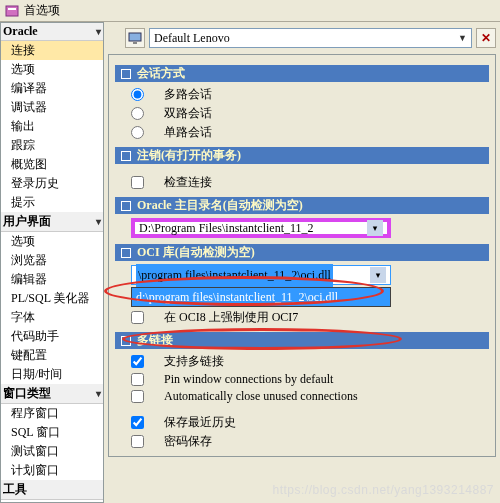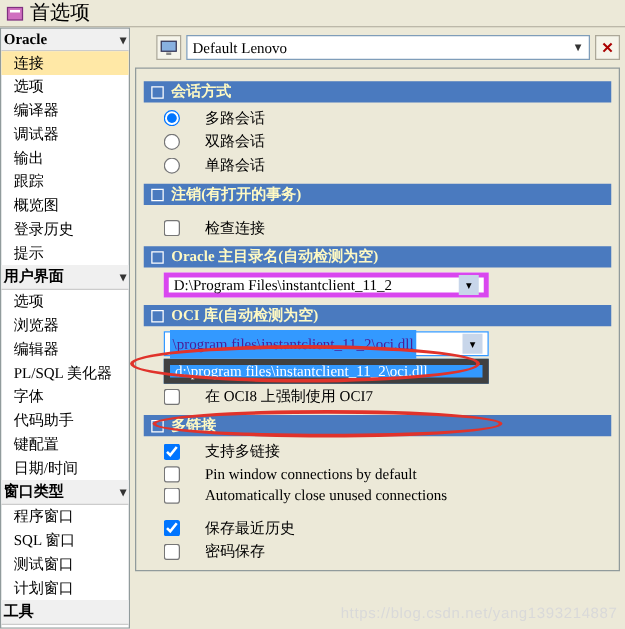--- a/index.html
+++ b/index.html
@@ -1,19 +1,19 @@
 <!DOCTYPE html>
 <html><head>
   <meta charset="utf-8">
   <style>
     * { box-sizing: border-box; margin: 0; padding: 0; }
     body { font-family: "SimSun", "宋体", serif; font-size: 12px; background: #ece9d8; width: 500px; height: 503px; overflow: hidden; }
     .titlebar { height: 22px; background: #ece9d8; display: flex; align-items: center; padding: 0 4px; border-bottom: 1px solid #aca899; }
     .titlebar-icon { width: 16px; height: 16px; margin-right: 4px; }
-    .titlebar-text { font-size: 16px; }
+    .titlebar-text { font-size: 12px; }
     .main { display: flex; height: 481px; }
     .sidebar { width: 104px; background: #fff; border: 1px solid #919b9c; overflow-y: auto; }
     .sidebar-cat { font-weight: bold; padding: 1px 2px; background: #f0f0f0; border-bottom: 1px solid #ccc; display: flex; justify-content: space-between; align-items: center; cursor: pointer; }
     .sidebar-cat .chev { font-size: 10px; color: #333; }
     .sidebar-item { padding: 1px 2px 1px 10px; cursor: pointer; white-space: nowrap; overflow: hidden; }
     .sidebar-item.sel { background: #ffe8a6; }
     .content { flex: 1; background: #ece9d8; padding: 4px; }
     .toolbar { display: flex; align-items: center; gap: 4px; padding: 2px 0 6px 17px; }
     .tool-btn { width: 20px; height: 20px; border: 1px solid #aca899; background: #f5f4ea; display: flex; align-items: center; justify-content: center; cursor: pointer; }
     .profile-select { flex: 1; height: 20px; border: 1px solid #7f9db9; background: #fff; padding: 0 4px; display: flex; align-items: center; justify-content: space-between; cursor: pointer; }
@@ -21,21 +21,21 @@
     .panel { background: #ece9d8; border: 1px solid #919b9c; padding: 0; }
     .scroll-area { padding: 4px 6px; }
     .section-header { background: #4a7abf; color: #fef9c3; padding: 0 6px; font-weight: bold; margin: 6px 0 4px 0; display: flex; align-items: center; }
     .section-header .box { width: 10px; height: 10px; border: 1px solid #fff; margin-right: 6px; background: #4a7abf; }
     .row { display: flex; align-items: center; gap: 20px; margin: 2px 0 2px 16px; }
     .radio, .checkbox { width: 13px; height: 13px; }
     .label { font-size: 12px; }
     .combo { flex: 1; height: 20px; border: 4px solid #d946ef; background: #fff; padding: 0 4px; display: flex; align-items: center; justify-content: space-between; cursor: pointer; margin: 2px 0 2px 16px; max-width: 260px; }
     .combo .dd { width: 16px; height: 16px; background: #c8d6ea; display: flex; align-items: center; justify-content: center; font-size: 9px; }
     .combo.hl { border: 1px solid #3399ff; }
-    .combo.hl .val { background: #3399ff; color: #4c1d95; padding: 4px 2px; }
+    .combo.hl .val { background: #3399ff; color: #000000; padding: 4px 2px; }
     .ellipse-red { border: 3px solid #e0332b; border-radius: 50%; position: absolute; pointer-events: none; }
     .ellipse-red.e1 { width: 280px; height: 30px; left: 104px; top: 254px; }
     .ellipse-red.e2 { width: 280px; height: 22px; left: 122px; top: 306px; }
     .content-rel { position: relative; }
     .watermark { position: absolute; right: 6px; bottom: 6px; color: #d9d9d9; font-family: Arial, sans-serif; font-size: 12px; letter-spacing: 0.5px; }
   </style>
 </head>
 <body>
 
 <div class="titlebar">
@@ -147,21 +147,21 @@
           </div>
 
       <div class="section-header">
             <span class="box"></span>
             <span>OCI 库(自动检测为空)</span>
           </div>
       <div class="combo hl">
             <span class="val">\program files\instantclient_11_2\oci.dll</span>
             <span class="dd">▾</span>
           </div>
-      <div class="combo" style="background:#3399ff;color:#fff;border:5px solid #404040">
+      <div class="combo" style="background:#3399ff;color:#fff;border:1px solid #404040">
             <span>d:\program files\instantclient_11_2\oci.dll</span>
           </div>
       <div class="row">
             <input type="checkbox" class="checkbox" style="">
             <span class="label">在 OCI8 上强制使用 OCI7</span>
           </div>
 
       <div class="section-header">
             <span class="box"></span>
             <span>多链接</span>

